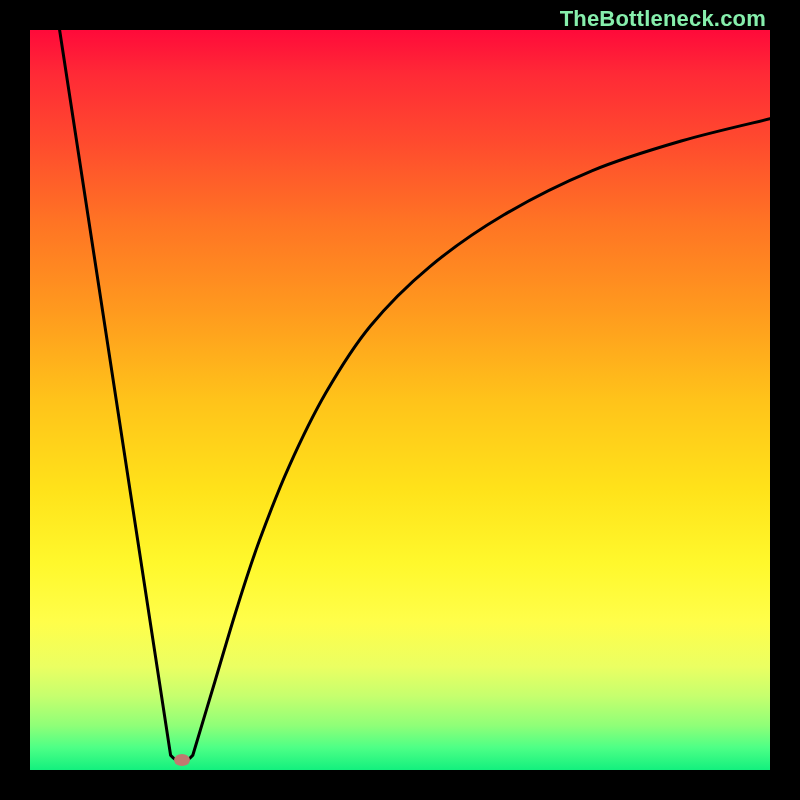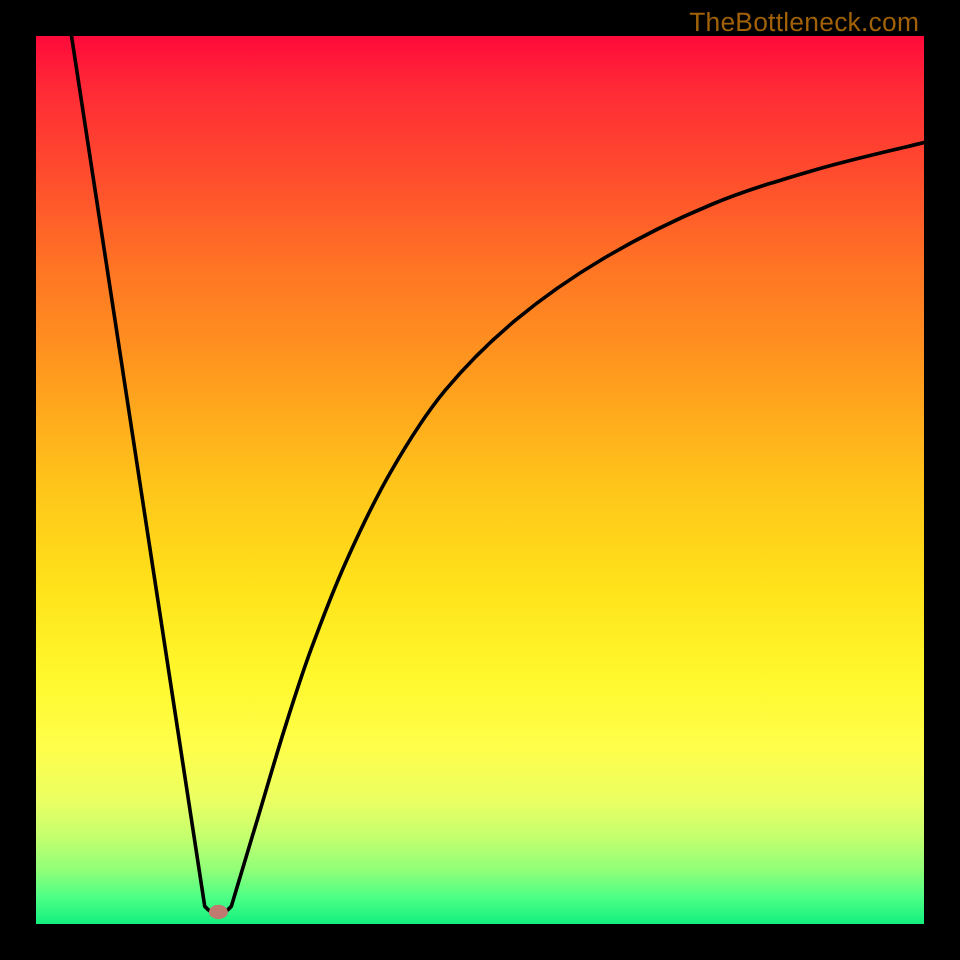--- a/index.html
+++ b/index.html
@@ -39,23 +39,23 @@
       #c6ff6e 90%,
       #8fff78 94%,
       #4dff86 97%,
       #13f07e 100%
     );
   }
   .watermark {
     position: absolute;
     top: 6px;
     right: 34px;
-    color: #a16207;
+    color: #86efac;
     font-size: 22px;
-    font-weight: 400;
+    font-weight: 700;
     letter-spacing: 0.2px;
     user-select: none;
   }
   svg.curve {
     position: absolute;
     left: 0;
     top: 0;
     width: 740px;
     height: 740px;
   }

